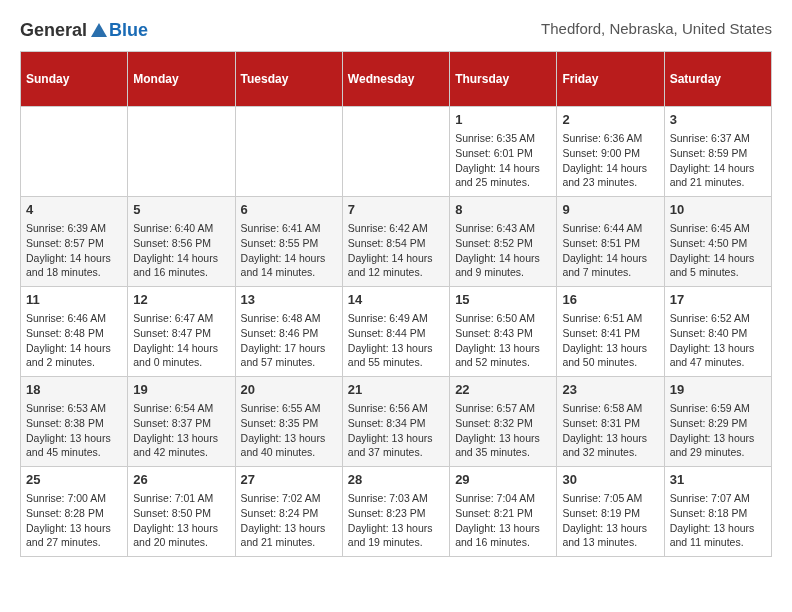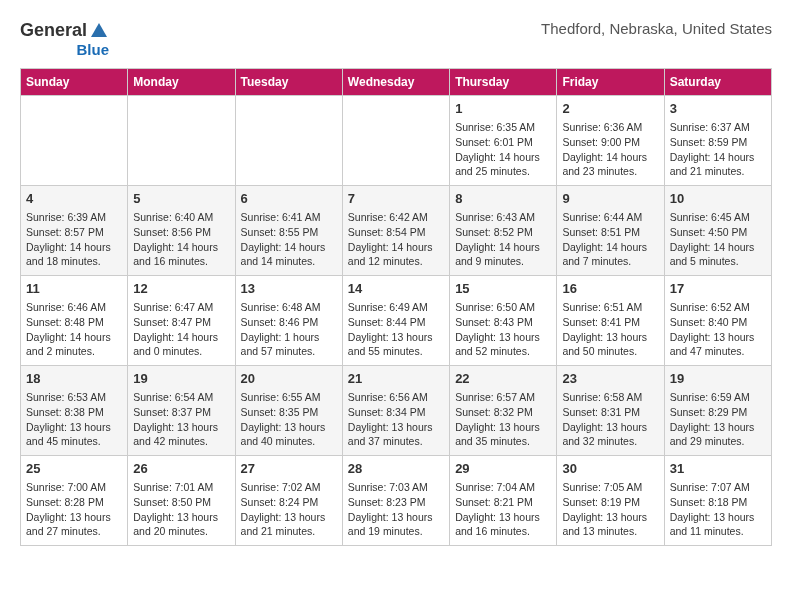--- a/index.html
+++ b/index.html
@@ -11,34 +11,33 @@
       padding: 20px;
     }
     .header {
       display: flex;
       justify-content: space-between;
       align-items: flex-start;
       margin-bottom: 10px;
     }
     .logo {
       display: flex;
-      flex-direction: column;
-      align-items: flex-end;
+      align-items: flex-start;
     }
     .logo-text {
       display: flex;
       align-items: center;
     }
     .logo-general {
       font-size: 18px;
       font-weight: bold;
       color: #333;
     }
     .logo-blue {
-      font-size: 15px;
+      font-size: 18px;
       font-weight: bold;
       color: #1a6bb5;
     }
     .logo-icon {
       width: 20px;
       height: 20px;
       margin-left: 2px;
     }
     .title-section {
       text-align: right;
@@ -52,24 +51,24 @@
       font-size: 15px;
       color: #555;
       margin-left: 8px;
     }
     table {
       width: 100%;
       border-collapse: collapse;
       font-size: 11px;
     }
     thead tr th {
-      background-color: #be185d;
+      background-color: #b91c1c;
       color: #fff;
       text-align: left;
-      padding: 6px 5px;
+      padding: 20px 5px;
       font-size: 12px;
       font-weight: bold;
       border: 1px solid #ccc;
     }
     tbody tr td {
       vertical-align: top;
       padding: 4px 5px;
       border: 1px solid #ccc;
       width: 107px;
       min-height: 80px;
@@ -140,21 +139,21 @@
         <td><span class="day-num">5</span><span>Sunrise: 6:40 AM</span><br><span>Sunset: 8:56 PM</span><br><span>Daylight: 14 hours and 16 minutes.</span></td>
         <td><span class="day-num">6</span><span>Sunrise: 6:41 AM</span><br><span>Sunset: 8:55 PM</span><br><span>Daylight: 14 hours and 14 minutes.</span></td>
         <td><span class="day-num">7</span><span>Sunrise: 6:42 AM</span><br><span>Sunset: 8:54 PM</span><br><span>Daylight: 14 hours and 12 minutes.</span></td>
         <td><span class="day-num">8</span><span>Sunrise: 6:43 AM</span><br><span>Sunset: 8:52 PM</span><br><span>Daylight: 14 hours and 9 minutes.</span></td>
         <td><span class="day-num">9</span><span>Sunrise: 6:44 AM</span><br><span>Sunset: 8:51 PM</span><br><span>Daylight: 14 hours and 7 minutes.</span></td>
         <td><span class="day-num">10</span><span>Sunrise: 6:45 AM</span><br><span>Sunset: 4:50 PM</span><br><span>Daylight: 14 hours and 5 minutes.</span></td>
       </tr>
       <tr class="row-white">
         <td><span class="day-num">11</span><span>Sunrise: 6:46 AM</span><br><span>Sunset: 8:48 PM</span><br><span>Daylight: 14 hours and 2 minutes.</span></td>
         <td><span class="day-num">12</span><span>Sunrise: 6:47 AM</span><br><span>Sunset: 8:47 PM</span><br><span>Daylight: 14 hours and 0 minutes.</span></td>
-        <td><span class="day-num">13</span><span>Sunrise: 6:48 AM</span><br><span>Sunset: 8:46 PM</span><br><span>Daylight: 1 hours and 57 minutes.</span></td>
+        <td><span class="day-num">13</span><span>Sunrise: 6:48 AM</span><br><span>Sunset: 8:46 PM</span><br><span>Daylight: 17 hours and 57 minutes.</span></td>
         <td><span class="day-num">14</span><span>Sunrise: 6:49 AM</span><br><span>Sunset: 8:44 PM</span><br><span>Daylight: 13 hours and 55 minutes.</span></td>
         <td><span class="day-num">15</span><span>Sunrise: 6:50 AM</span><br><span>Sunset: 8:43 PM</span><br><span>Daylight: 13 hours and 52 minutes.</span></td>
         <td><span class="day-num">16</span><span>Sunrise: 6:51 AM</span><br><span>Sunset: 8:41 PM</span><br><span>Daylight: 13 hours and 50 minutes.</span></td>
         <td><span class="day-num">17</span><span>Sunrise: 6:52 AM</span><br><span>Sunset: 8:40 PM</span><br><span>Daylight: 13 hours and 47 minutes.</span></td>
       </tr>
       <tr class="row-gray">
         <td><span class="day-num">18</span><span>Sunrise: 6:53 AM</span><br><span>Sunset: 8:38 PM</span><br><span>Daylight: 13 hours and 45 minutes.</span></td>
         <td><span class="day-num">19</span><span>Sunrise: 6:54 AM</span><br><span>Sunset: 8:37 PM</span><br><span>Daylight: 13 hours and 42 minutes.</span></td>
         <td><span class="day-num">20</span><span>Sunrise: 6:55 AM</span><br><span>Sunset: 8:35 PM</span><br><span>Daylight: 13 hours and 40 minutes.</span></td>
         <td><span class="day-num">21</span><span>Sunrise: 6:56 AM</span><br><span>Sunset: 8:34 PM</span><br><span>Daylight: 13 hours and 37 minutes.</span></td>

